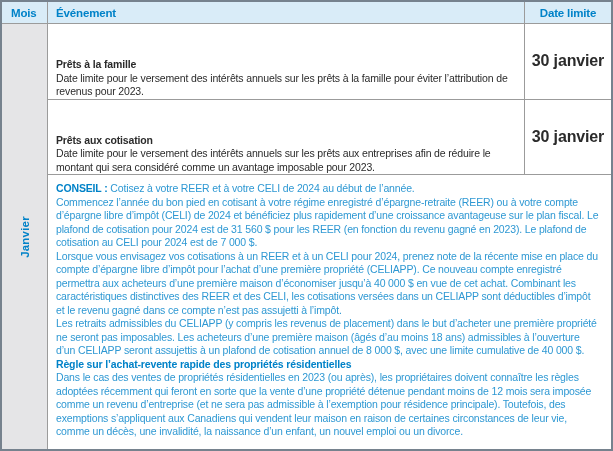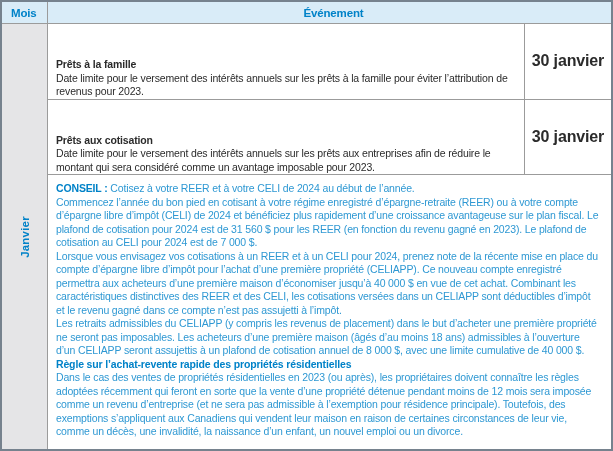--- a/index.html
+++ b/index.html
@@ -23,21 +23,21 @@
     display: flex;
     flex: 0 0 22px;
     background: #d9ecf8;
     border-bottom: 1px solid #9b9b9b;
     color: #0082c8;
     font-weight: bold;
     font-size: 11.5px;
     align-items: center;
   }
   .hcell-mois   { flex: 0 0 46px; padding-left: 9px; border-right: 1px solid #9b9b9b; align-self: stretch; display: flex; align-items: center; }
-  .hcell-event  { flex: 1 1 auto; padding-left: 8px; align-self: stretch; display: flex; align-items: center; justify-content: center; }
+  .hcell-event  { flex: 1 1 auto; padding-left: 8px; align-self: stretch; display: flex; align-items: center; }
   .hcell-date   { flex: 0 0 87px; border-left: 1px solid #9b9b9b; align-self: stretch; display: flex; align-items: center; justify-content: center; }
   
   .body-row { display: flex; flex: 1 1 auto; min-height: 0; }
   .month-col {
     flex: 0 0 46px;
     background: #e5e5e7;
     border-right: 1px solid #9b9b9b;
     position: relative;
   }
   .month-label {
@@ -100,20 +100,23 @@
 
 <div class="table-wrap">
 
   <div class="header-row">
     <div class="hcell-mois">
       <span>Mois</span>
     </div>
     <div class="hcell-event">
       <span>Événement</span>
     </div>
+    <div class="hcell-date">
+      <span>Date limite</span>
+    </div>
   </div>
 
   <div class="body-row">
 
     <div class="month-col">
       <span class="month-label">Janvier</span>
     </div>
 
     <div class="content-col">
 

